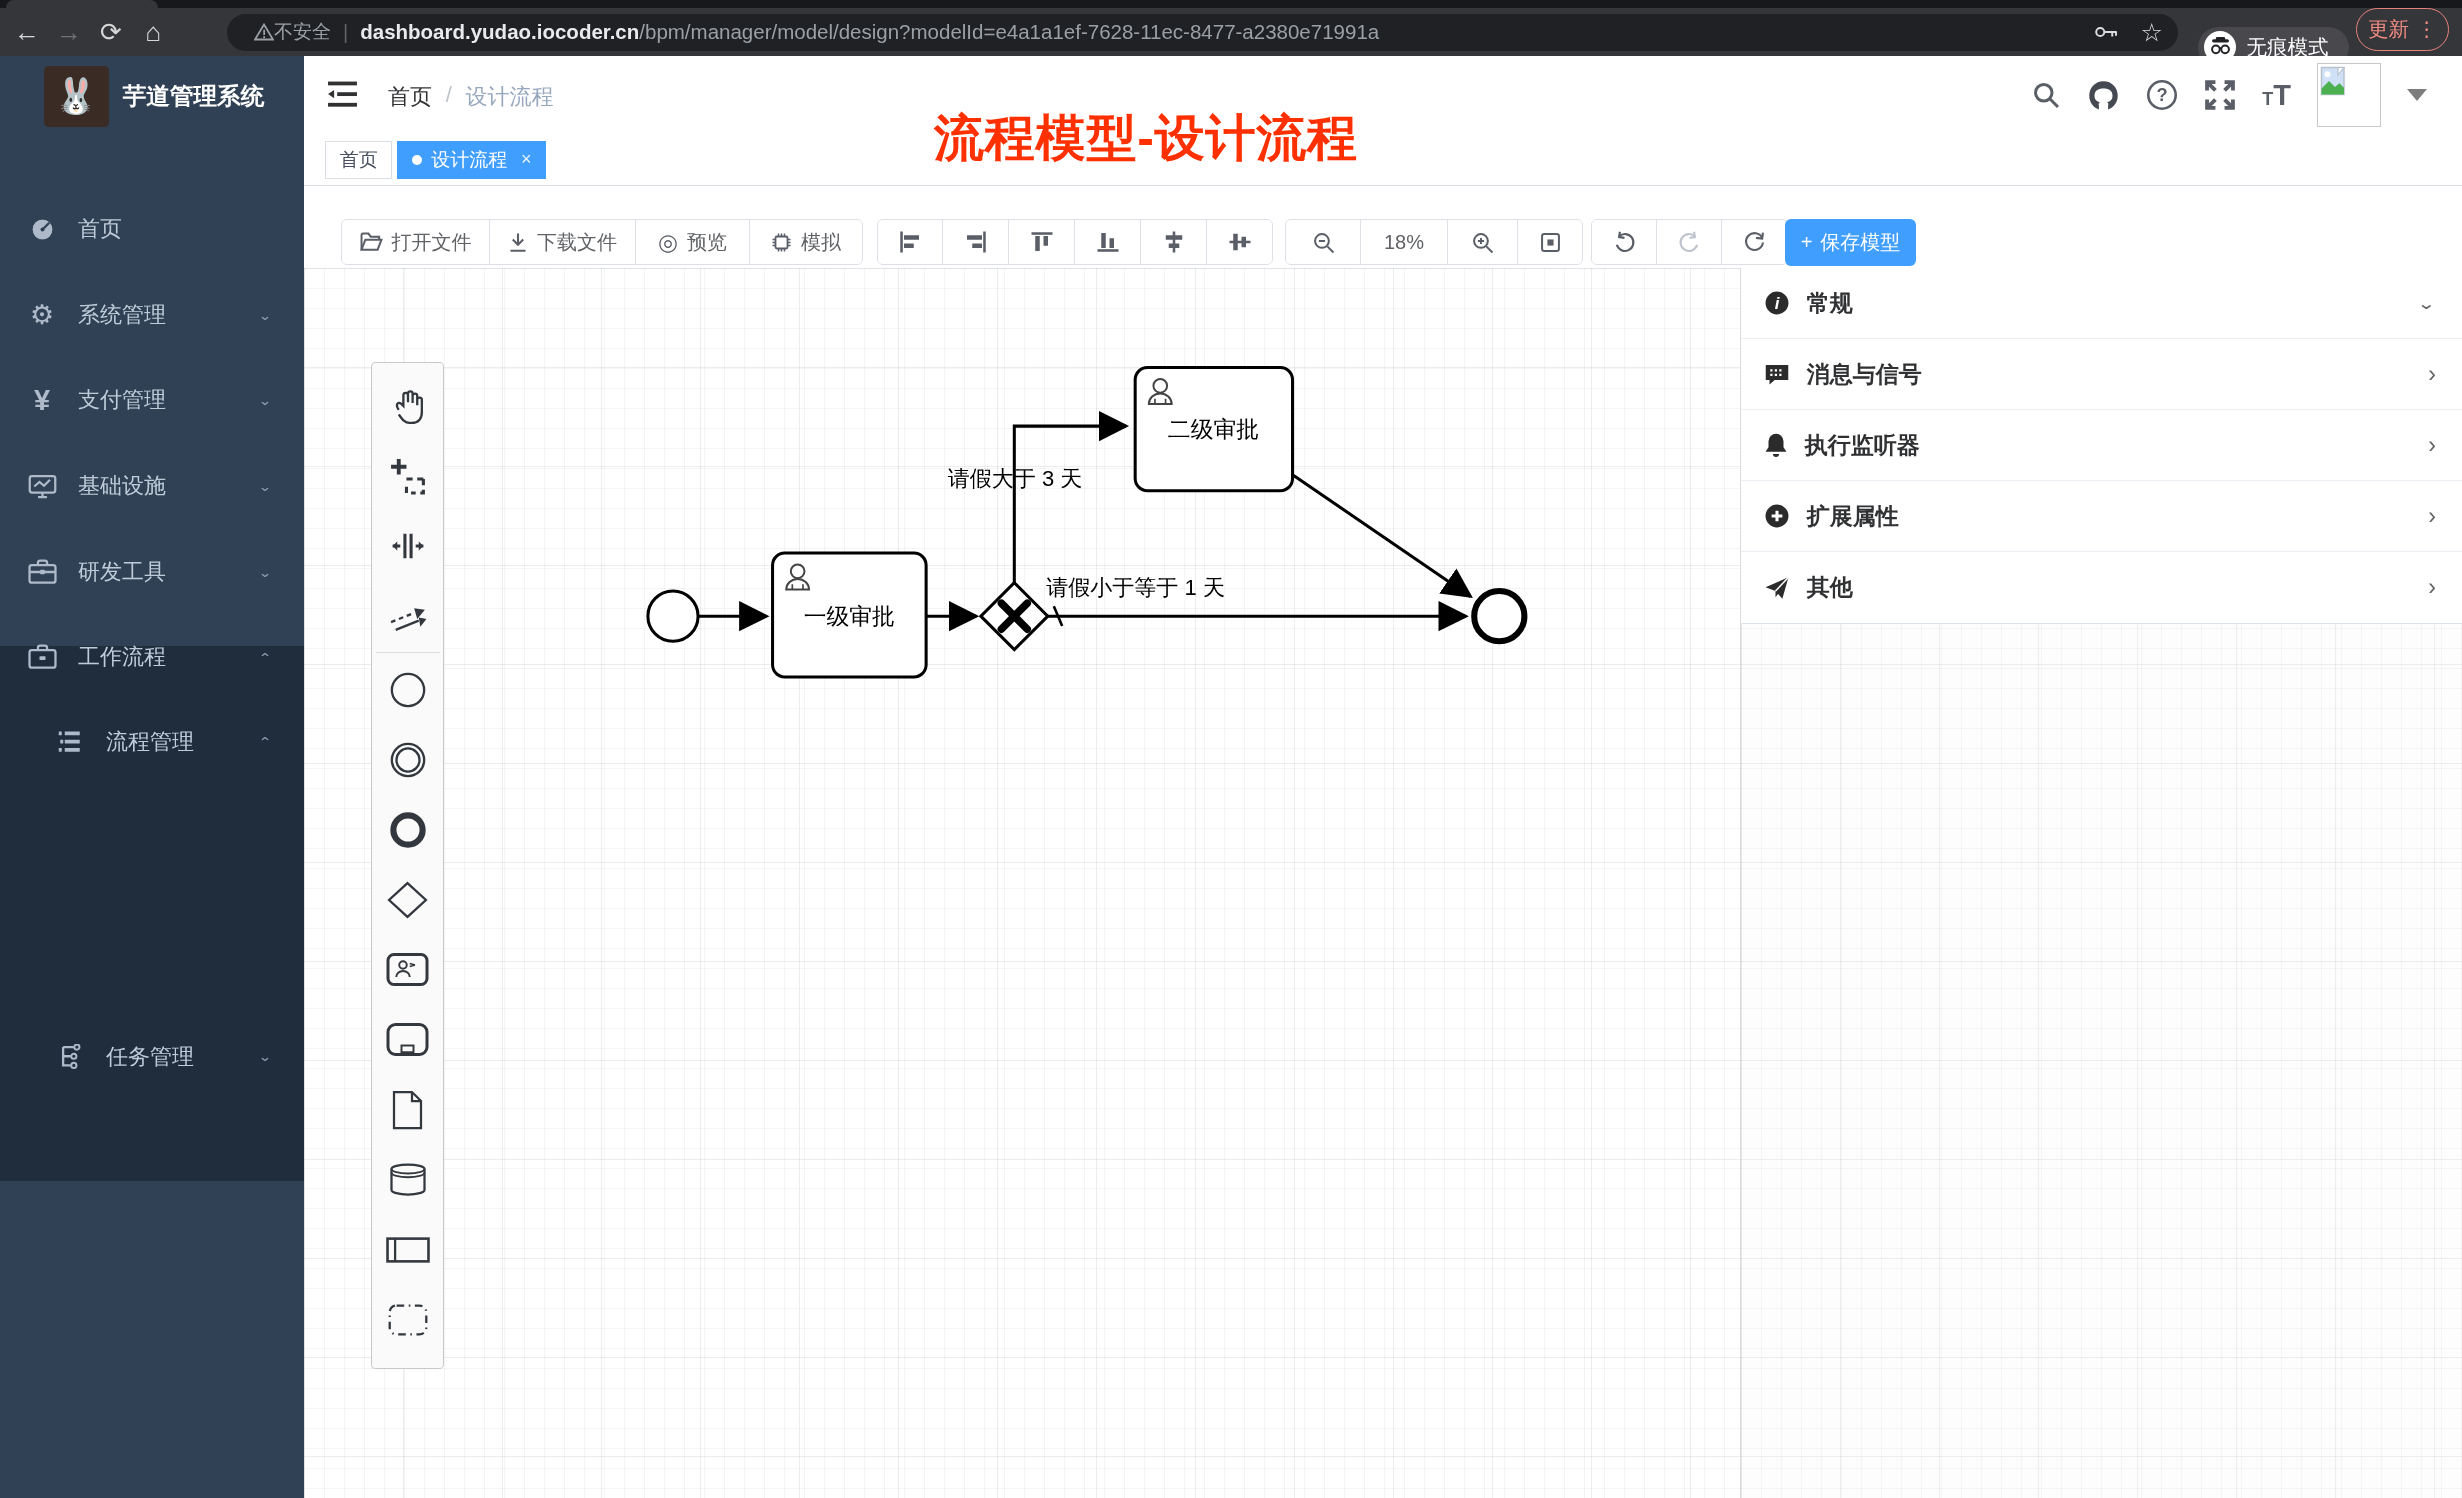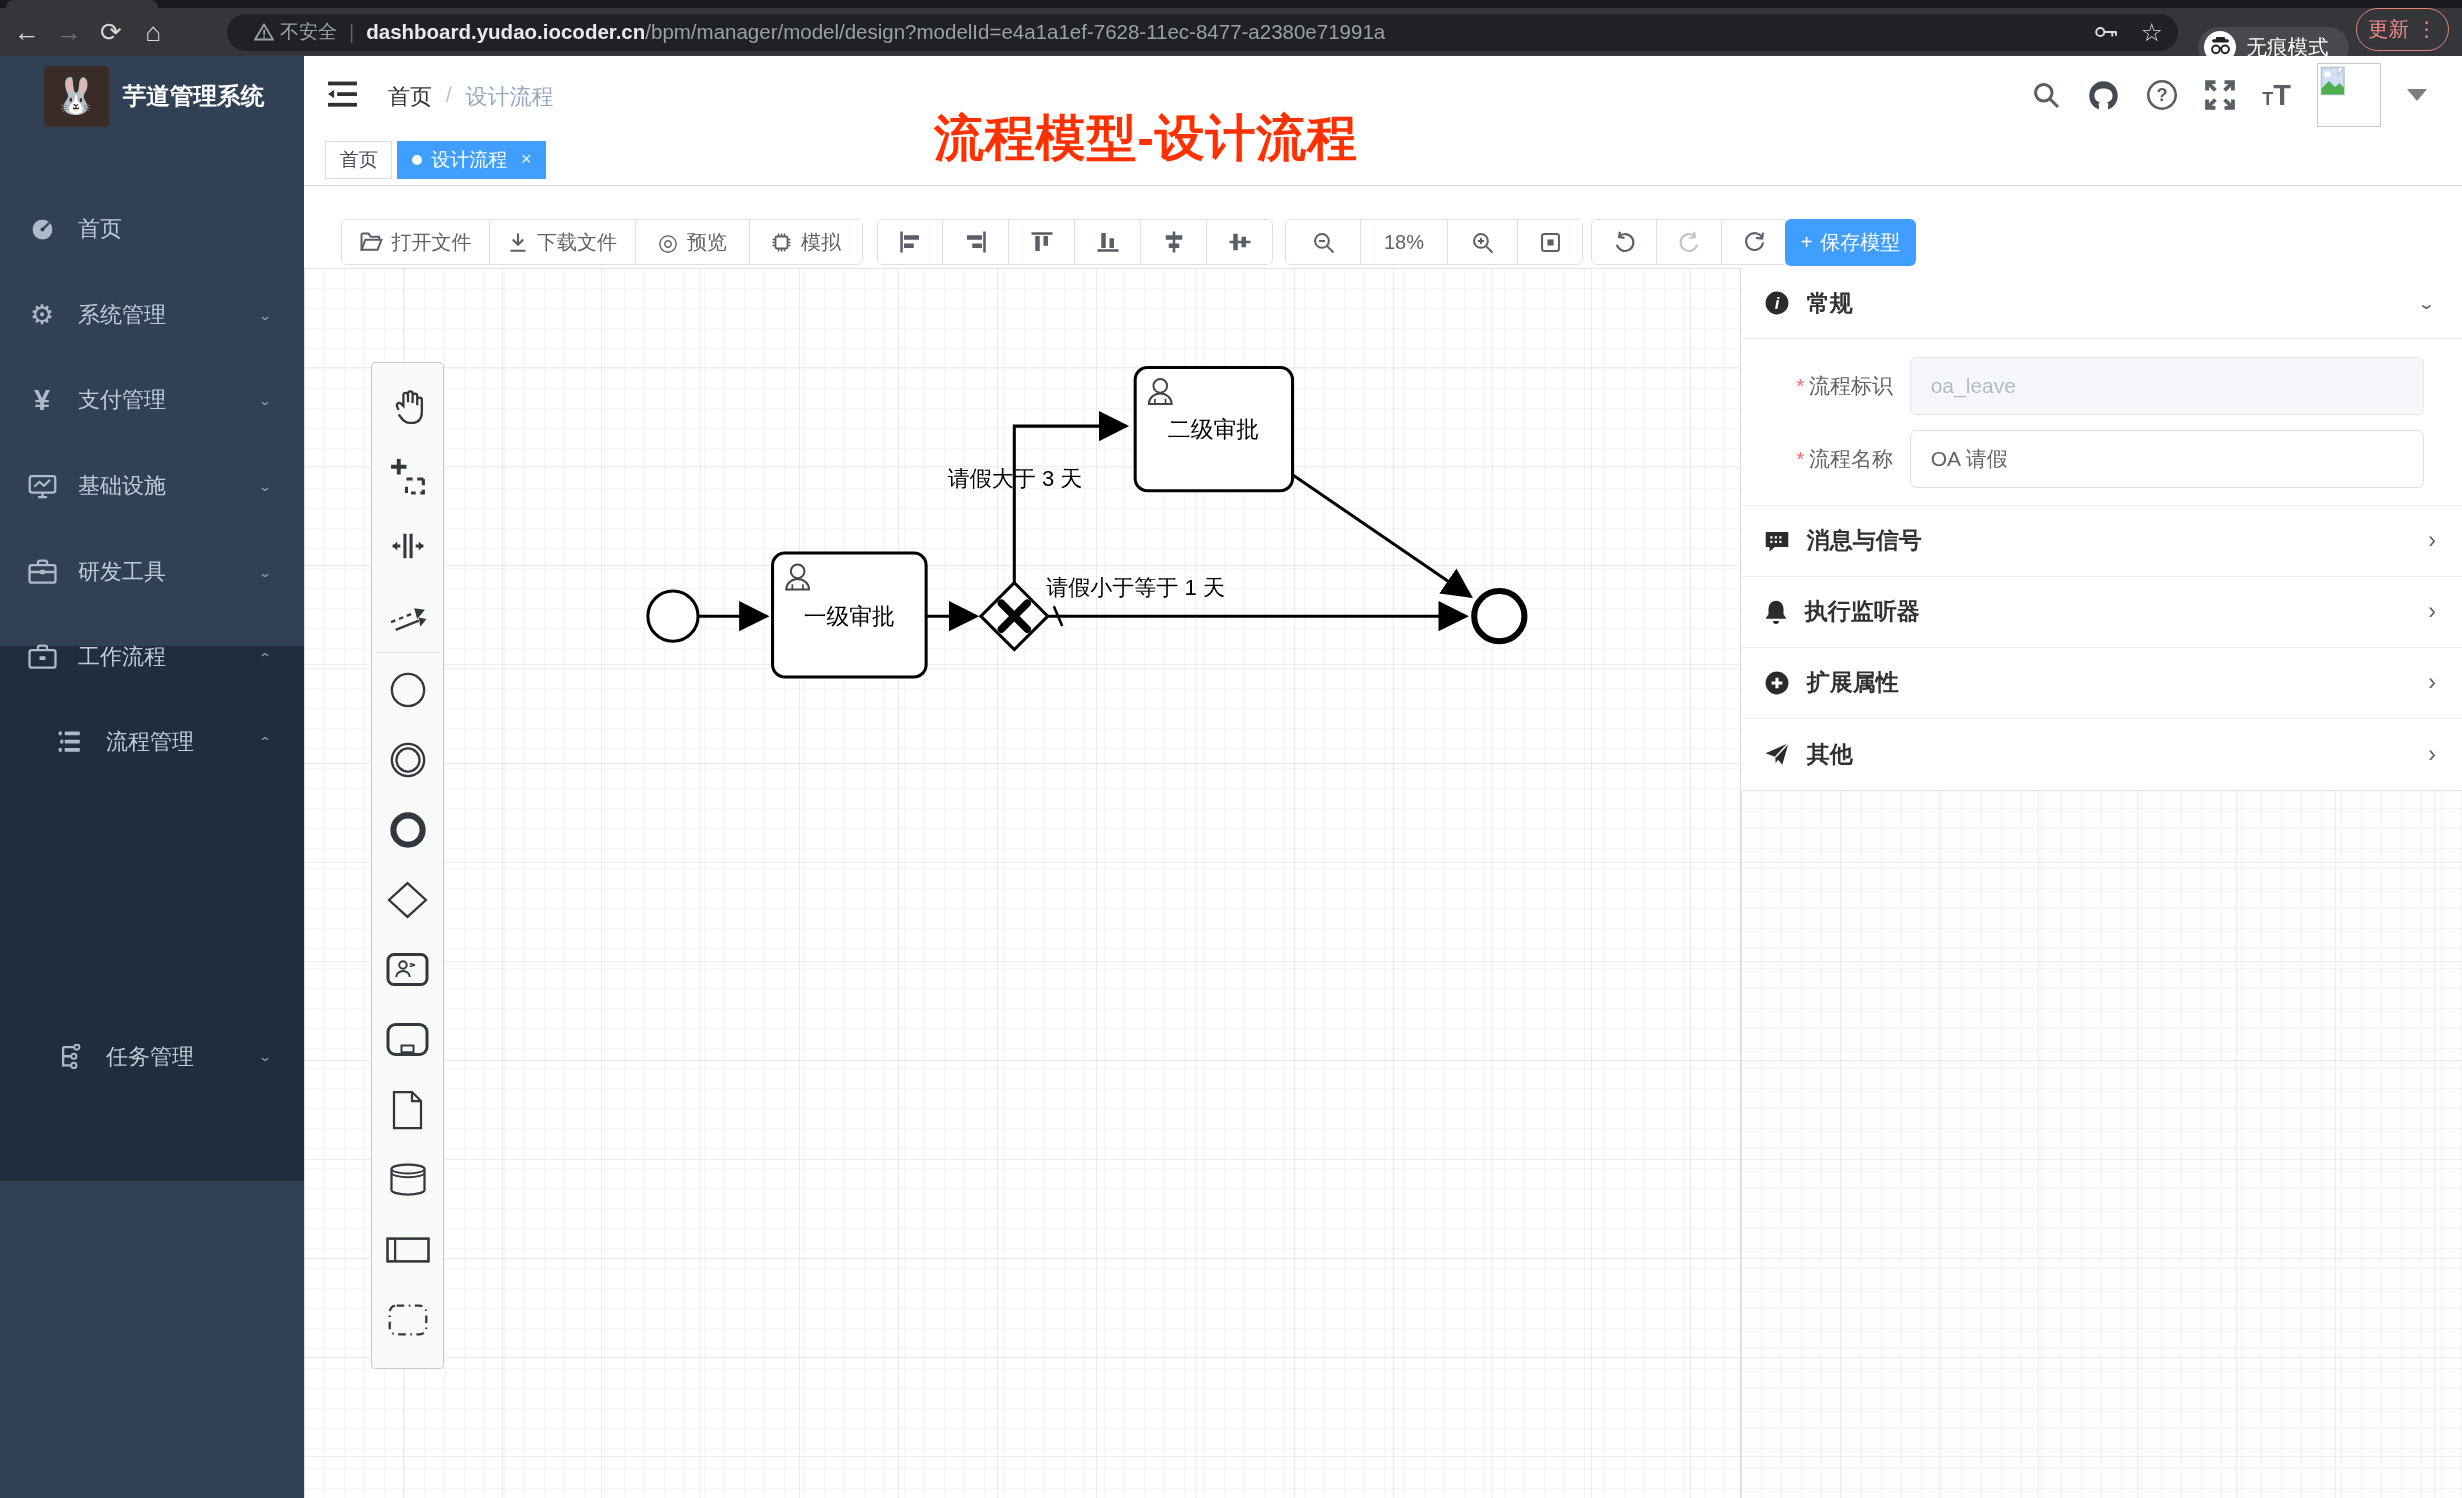--- a/index.html
+++ b/index.html
@@ -9,21 +9,21 @@
 
   
   #chrome { position:absolute; left:0; top:0; width:2462px; height:56px; background:#202124; }
   #chrome .tabstrip { position:absolute; left:0; top:0; width:2462px; height:7.6px; background:#17181b; }
   #chrome .active-tab { position:absolute; left:6px; top:0; width:152px; height:7.6px; background:#35363a; border-radius:10.6px 10.6px 0 0; }
   #chrome .bar { position:absolute; left:0; top:7.6px; width:2462px; height:49px; background:#35363a; display:flex; align-items:center; }
   .nav-ic { width:30px; text-align:center; font-size:26px; color:#d6d6d7; margin-left:12px; }
   .nav-ic.dim { color:#6e7174; }
   #urlpill { position:absolute; left:227px; top:13.7px; width:1951px; height:37px; background:#202124; border-radius:20px;
     display:flex; align-items:center; color:#e8eaed; font-size:20.5px; }
-  #urlpill .warn { color:#9aa0a6; font-size:19px; margin-left:27px; display:flex; align-items:center; gap:6px;}
+  #urlpill .warn { color:#9aa0a6; font-size:19px; margin-left:27px; display:flex; align-items:center; }
   #urlpill .sep { color:#5f6368; margin:0 12px; font-size:20px; }
   #urlpill .host { color:#e8eaed; font-weight:bold; }
   #urlpill .path { color:#9aa0a6; }
   #urlpill .right-ics { position:absolute; right:15px; display:flex; gap:21px; align-items:center; }
   #incog { position:absolute; left:2198px; top:10.6px; height:41px; padding:0 20px 0 6px; background:#48484d; border-radius:21px;
     display:flex; align-items:center; gap:10.6px; color:#fff; font-size:20.5px;margin-top:16px; }
   #incog .circ { width:32px; height:32px; background:#fff; border-radius:50%; display:flex; align-items:center; justify-content:center; }
   #updatebtn { position:absolute; left:2356px; top:7.6px; width:93px; height:43px; border:1.5px solid #e9837a; border-radius:23px;
     color:#f28b82; font-size:20.5px; display:flex; align-items:center; justify-content:center; gap:7.6px; }
 
@@ -584,30 +584,20 @@
     <div id="panel-sections">
       <div class="sec-row">
         <svg width="26" height="26" viewBox="0 0 34 34">
             <circle cx="17" cy="17" r="15" fill="#2b2b2b"></circle>
             <text x="17" y="25" font-size="22" font-style="italic" font-weight="bold" text-anchor="middle" fill="#fff">i</text>
           </svg>
         <span class="sec-title">常规</span>
         <span class="chev" style="transform:scaleY(.7);">⌄</span>
       </div>
 
-      <div class="fields">
-        <div class="field-row">
-          <span class="lbl"><span class="req">*</span><span>流程标识</span></span>
-          <input class="disabled" disabled="" value="oa_leave" style="">
-        </div>
-        <div class="field-row" style="margin-bottom:3px;">
-          <span class="lbl"><span class="req">*</span><span>流程名称</span></span>
-          <input value="OA 请假" style="">
-        </div>
-      </div>
 
       <div class="sec-row">
         <svg width="26" height="24" viewBox="0 0 34 32">
             <path d="M2 4 h30 v20 h-18 l-7 6 v-6 h-5 Z" fill="#2b2b2b"></path>
             <path d="M8 11 h18 M8 17 h18" stroke="#fff" stroke-width="3" stroke-dasharray="3 3"></path>
           </svg>
         <span class="sec-title">消息与信号</span>
         <span class="chev">›</span>
       </div>
 

